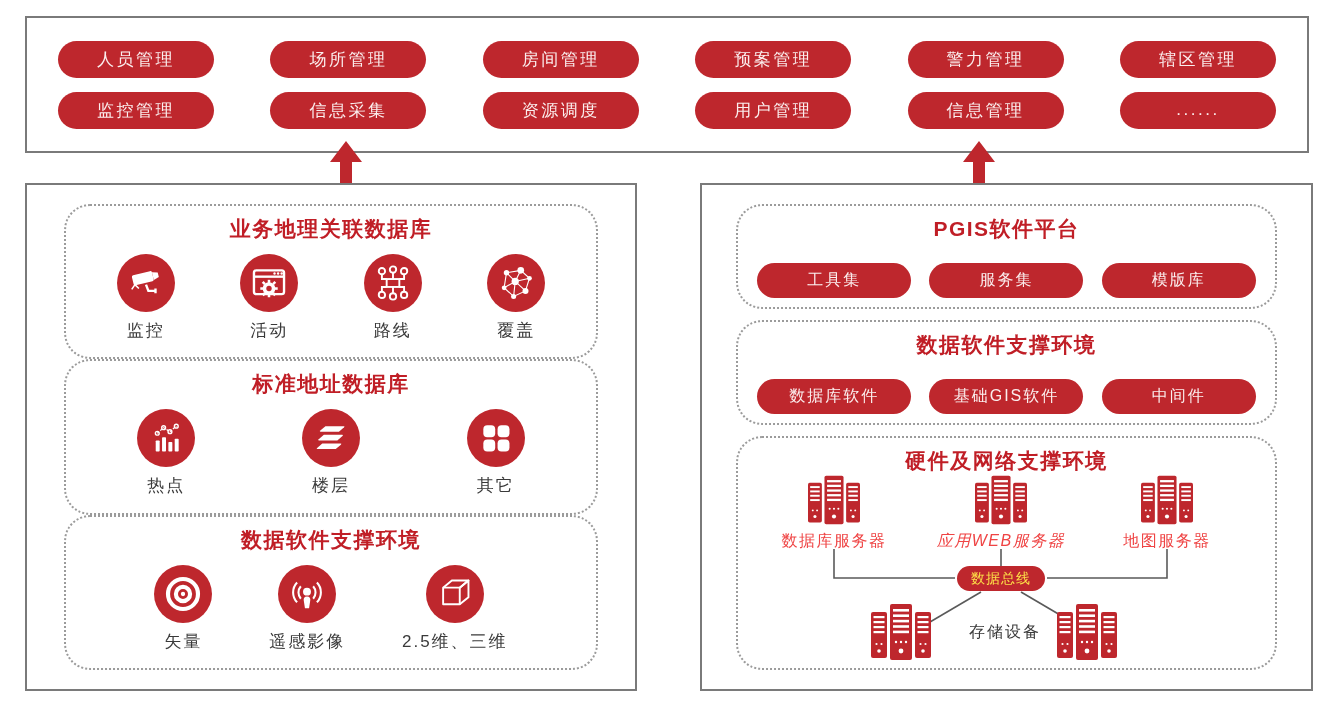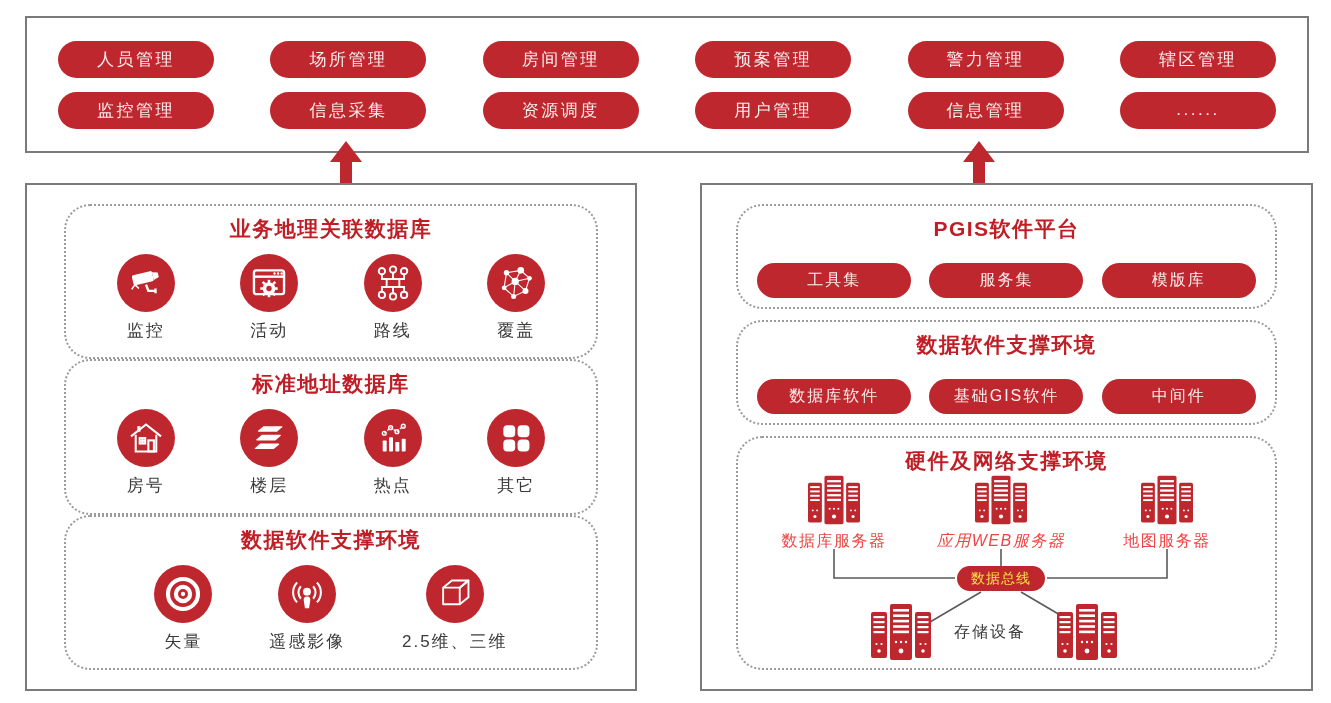--- a/index.html
+++ b/index.html
@@ -43,21 +43,21 @@
   .v-arrow-right { left:963px; top:141px; }
 
   
   .hw-body { position:absolute; left:0; top:36px; right:0; bottom:0; }
   .server-unit { position:absolute; width:140px; display:flex; flex-direction:column; align-items:center; gap:5px; }
   .server-label { font-size:16px; color:#ef4444; letter-spacing:1.5px; white-space:nowrap; }
   .bus-pill { position:absolute; left:219px; top:92px; width:88px; height:25px; background:#be272d;
               border-radius:13px; color:#fde047; font-size:14px; letter-spacing:1px;
               display:flex; align-items:center; justify-content:center; }
   .storage-unit { position:absolute; top:128px; }
-  .storage-label { position:absolute; left:192px; top:148px; width:120px; text-align:center;
+  .storage-label { position:absolute; left:207px; top:148px; width:120px; text-align:center;
                    font-size:16px; color:#3a3a3a; letter-spacing:2px; }
   .hw-lines { position:absolute; inset:0; pointer-events:none; }
 </style>
 </head>
 <body>
 
 <div class="canvas">
 
   <div class="solid-box top-box">
     <div class="pill-row">
@@ -166,65 +166,50 @@
         </div>
       </div>
     </div>
 
     <div class="dash-box">
       <div class="sec-title">标准地址数据库</div>
       <div class="icon-row">
         <div class="icon-item">
           <div class="icon-circle">
             <svg width="38" height="38" viewBox="0 0 48 48">
-              <g stroke="#fff" stroke-width="2.6" fill="none">
-                <path d="M5 22 L24 7 L43 22"></path>
-                <path d="M11 20 V41 H37 V20"></path>
-                <rect x="16" y="24" width="7" height="7"></rect>
-                <path d="M19.5 24 V31 M16 27.5 H23"></path>
-                <rect x="27" y="27" width="7" height="14"></rect>
-              </g>
-              <rect x="13" y="9" width="4" height="7" fill="#fff"></rect>
-            </svg>
-          </div>
-          <div class="icon-label">房号</div>
-        </div>
-        <div class="icon-item">
-          <div class="icon-circle">
-            <svg width="38" height="38" viewBox="0 0 48 48">
-              <g fill="#fff">
-                <path d="M17 9 H40 Q42 9 40.5 10.5 L34 16 H11 Q9 16 10.5 14.5 Z"></path>
-                <path d="M15 20 H38 Q40 20 38.5 21.5 L32 27 H9 Q7 27 8.5 25.5 Z"></path>
-                <path d="M13 31 H36 Q38 31 36.5 32.5 L30 38 H7 Q5 38 6.5 36.5 Z"></path>
-              </g>
-            </svg>
-          </div>
-          <div class="icon-label">楼层</div>
-        </div>
-        <div class="icon-item">
-          <div class="icon-circle">
-            <svg width="38" height="38" viewBox="0 0 48 48">
               <g fill="#fff">
                 <rect x="11" y="27" width="5" height="14" rx="1"></rect>
                 <rect x="19" y="23" width="5" height="18" rx="1"></rect>
                 <rect x="27" y="29" width="5" height="12" rx="1"></rect>
                 <rect x="35" y="25" width="5" height="16" rx="1"></rect>
               </g>
               <g stroke="#fff" stroke-width="1.6" stroke-dasharray="2.5 2.5" fill="none">
                 <path d="M13 18 L21 11 L29 16 L37 9"></path>
               </g>
               <g fill="none" stroke="#fff" stroke-width="1.8">
                 <circle cx="13" cy="18" r="2.4"></circle>
                   <circle cx="21" cy="11" r="2.4"></circle>
                 <circle cx="29" cy="16" r="2.4"></circle>
                   <circle cx="37" cy="9" r="2.4"></circle>
               </g>
             </svg>
           </div>
           <div class="icon-label">热点</div>
+        </div>
+        <div class="icon-item">
+          <div class="icon-circle">
+            <svg width="38" height="38" viewBox="0 0 48 48">
+              <g fill="#fff">
+                <path d="M17 9 H40 Q42 9 40.5 10.5 L34 16 H11 Q9 16 10.5 14.5 Z"></path>
+                <path d="M15 20 H38 Q40 20 38.5 21.5 L32 27 H9 Q7 27 8.5 25.5 Z"></path>
+                <path d="M13 31 H36 Q38 31 36.5 32.5 L30 38 H7 Q5 38 6.5 36.5 Z"></path>
+              </g>
+            </svg>
+          </div>
+          <div class="icon-label">楼层</div>
         </div>
         <div class="icon-item">
           <div class="icon-circle">
             <svg width="38" height="38" viewBox="0 0 48 48">
               <g fill="#fff">
                 <rect x="8" y="8" width="15" height="15" rx="5"></rect>
                 <rect x="26" y="8" width="15" height="15" rx="5"></rect>
                 <rect x="8" y="26" width="15" height="15" rx="5"></rect>
                 <rect x="26" y="26" width="15" height="15" rx="5"></rect>
               </g>

